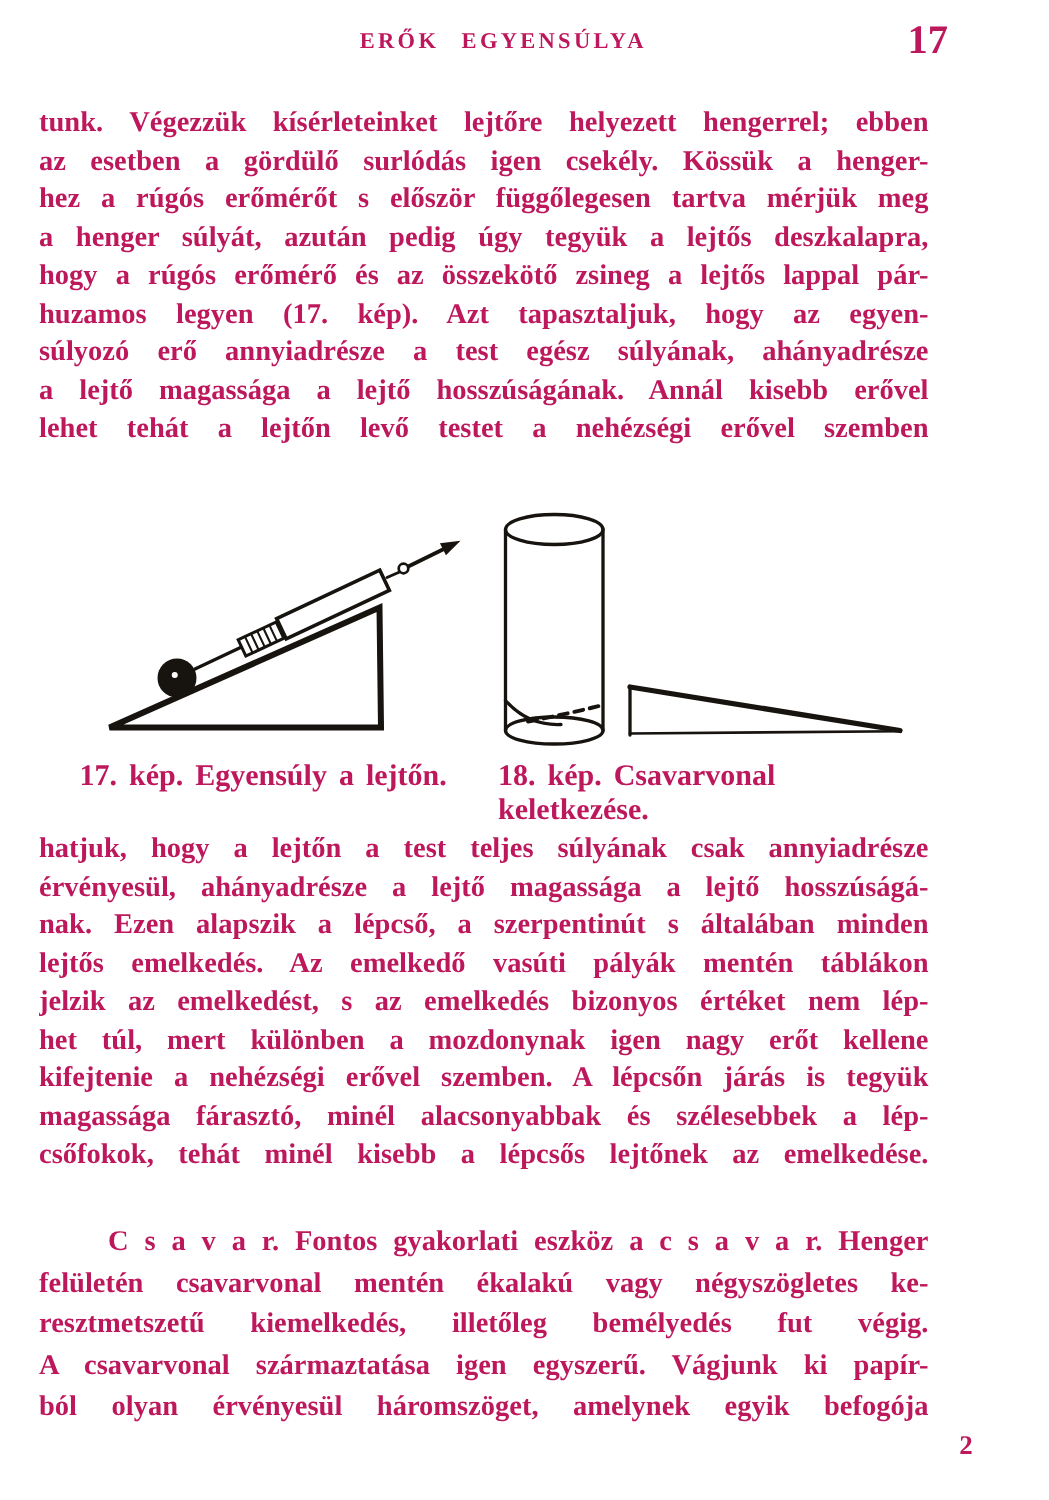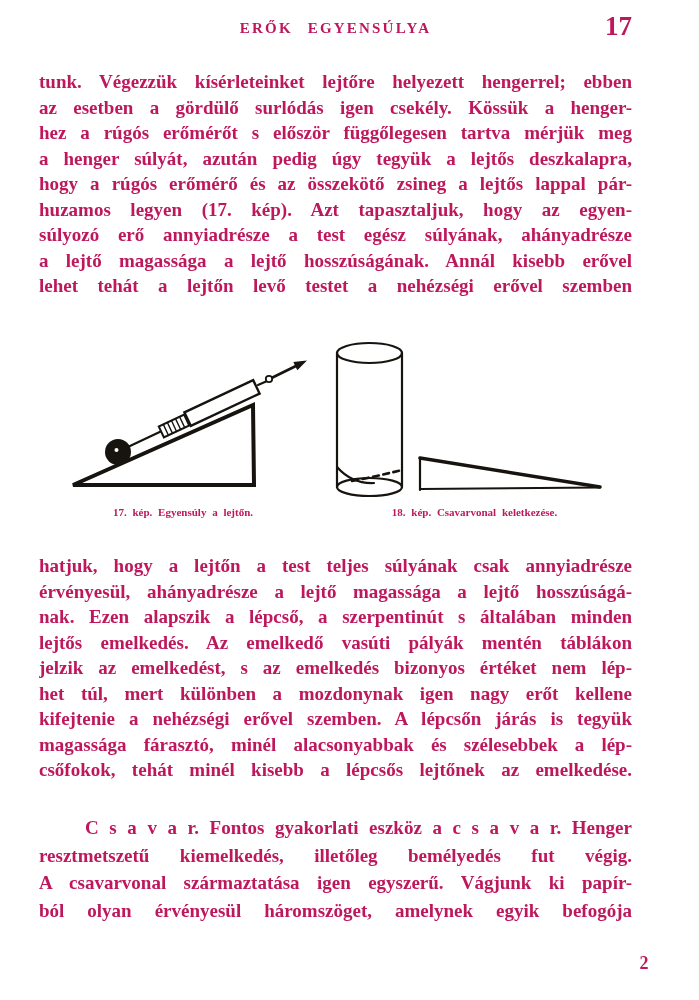--- a/index.html
+++ b/index.html
@@ -12,34 +12,34 @@
   .head-title {
     position:absolute; left:39px; top:20px; width:593px;
     text-align:center; font-size:15px; font-weight:700;
     letter-spacing:2.2px; word-spacing:9px;
   }
   .page-number {
     position:absolute; left:592px; top:11px; width:40px;
     text-align:right; font-size:27px; font-weight:700;
   }
   
-  .para { position:absolute; left:39px; width:593px; font-size:19px; font-weight:700; }
+  .para { position:absolute; left:26px; width:593px; font-size:19px; font-weight:700; }
   .para .line {
     text-align:justify; text-align-last:justify;
     white-space:nowrap; overflow:hidden;
   }
   .p1 { top:69px; }  .p1 .line { height:25.5px; line-height:25.5px; }
   .p2 { top:553px; } .p2 .line { height:25.5px; line-height:25.5px; }
   .p3 { top:814px; } .p3 .line { height:27.5px; line-height:27.5px; }
   .indent { padding-left:46px; }
   
   .figure-canvas { position:absolute; left:0; top:332px; }
   .caption {
-    position:absolute; top:506px; font-size:11px; font-weight:700;
-    text-align:center; word-spacing:3px;
+    position:absolute; top:506px; font-size:20px; font-weight:700;
+    text-align:left; word-spacing:3px;
   }
   .caption-17 { left:53px;  width:260px; }
   .caption-18 { left:332px; width:285px; }
   
   .signature-mark {
     position:absolute; left:632px; top:953px; width:24px;
     text-align:center; font-size:18px; font-weight:700;
   }
 </style>
 </head>
@@ -111,20 +111,21 @@
     <div class="line">lejtős emelkedés. Az emelkedő vasúti pályák mentén táblákon</div>
     <div class="line">jelzik az emelkedést, s az emelkedés bizonyos értéket nem lép-</div>
     <div class="line">het túl, mert különben a mozdonynak igen nagy erőt kellene</div>
     <div class="line">kifejtenie a nehézségi erővel szemben. A lépcsőn járás is tegyük</div>
     <div class="line">magassága fárasztó, minél alacsonyabbak és szélesebbek a lép-</div>
     <div class="line">csőfokok, tehát minél kisebb a lépcsős lejtőnek az emelkedése.</div>
   </section>
 
   <section class="para p3">
     <div class="line indent">C s a v a r.  Fontos gyakorlati eszköz a  c s a v a r.  Henger</div>
+    <div class="line">felületén csavarvonal mentén ékalakú vagy négyszögletes ke-</div>
     <div class="line">resztmetszetű kiemelkedés, illetőleg bemélyedés fut végig.</div>
     <div class="line">A csavarvonal származtatása igen egyszerű. Vágjunk ki papír-</div>
     <div class="line">ból olyan érvényesül háromszöget, amelynek egyik befogója</div>
   </section>
 
   <div class="signature-mark">2</div>
 
 </div>
 
 </body></html>

